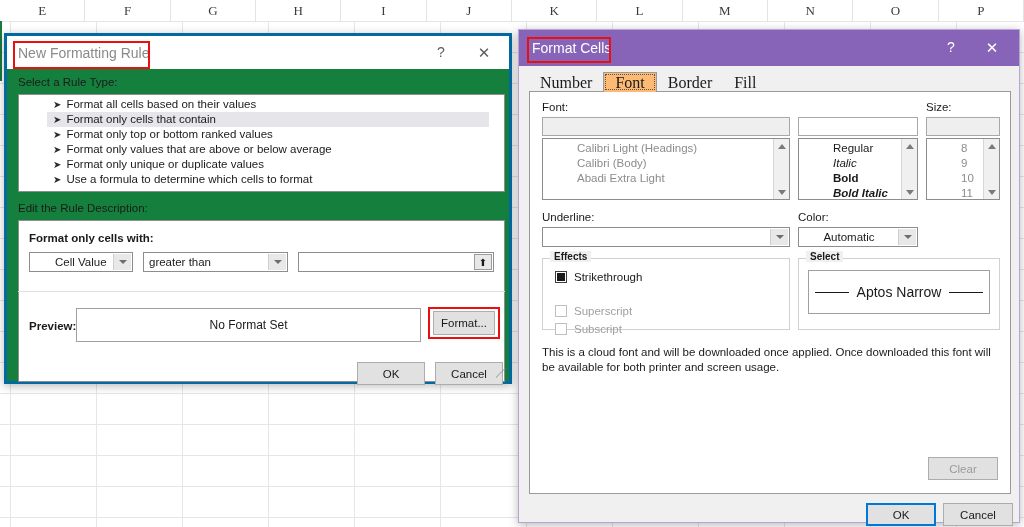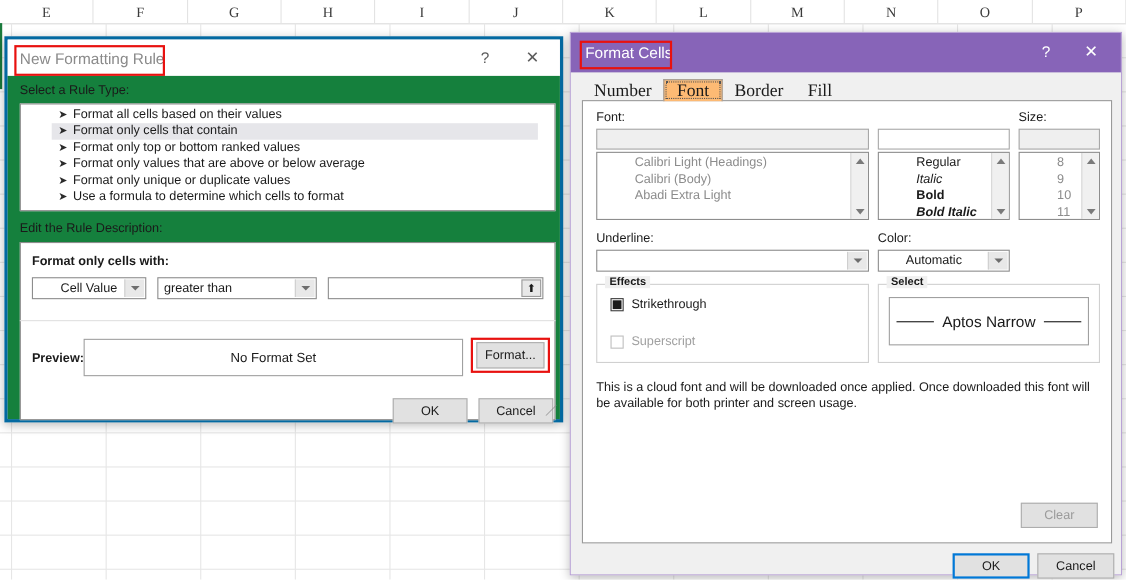--- a/index.html
+++ b/index.html
@@ -512,20 +512,24 @@
         <div class="gtitle">Effects</div>
         <div id="effects-list" style="position:absolute;left:12px;top:12px;right:6px;">
             <div class="cbrow" style="margin-bottom: 22px;">
               <div class="cbox filled"></div>
               <div class="cbtext">Strikethrough</div>
             </div>
             <div class="cbrow" style="margin-bottom: 6px;">
               <div class="cbox dim"></div>
               <div class="cbtext dim">Superscript</div>
             </div>
+            <div class="cbrow" style="margin-bottom: 6px;">
+              <div class="cbox dim"></div>
+              <div class="cbtext dim">Subscript</div>
+            </div>
           </div>
       </div>
 
       <div class="groupbox" style="left:268px;top:166px;width:202px;height:72px;">
         <div class="gtitle">Select</div>
         <div class="preview-box" style="left:9px;top:11px;width:182px;height:44px;position:absolute;">
           <div class="strike-l"></div>
           <span style="font-size:14px;font-family:'Liberation Sans',sans-serif;">Aptos Narrow</span>
           <div class="strike-r"></div>
         </div>

